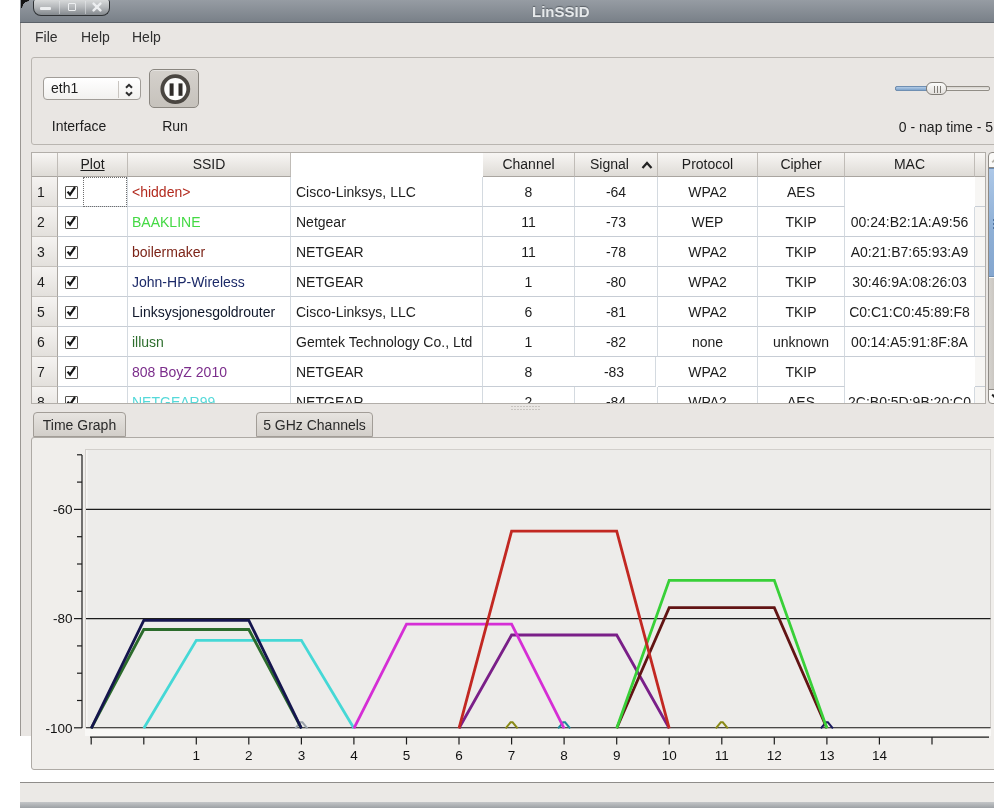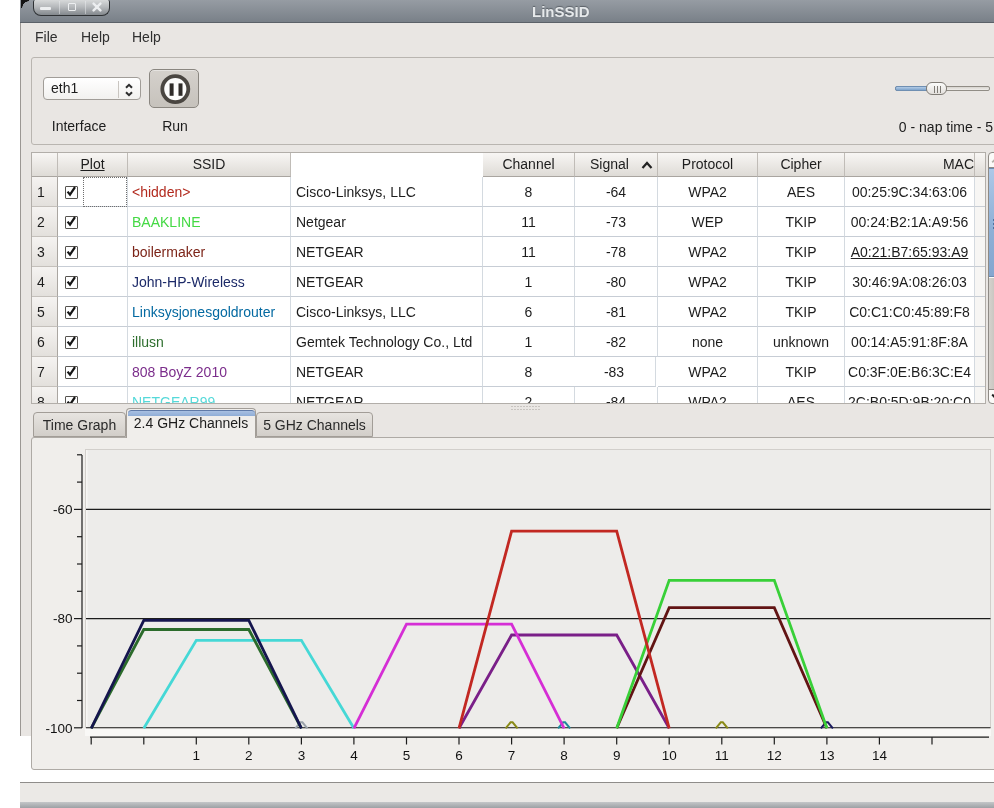--- a/index.html
+++ b/index.html
@@ -160,37 +160,36 @@
 <div class="hcell" style="left:96px;width:163px;">SSID</div>
 <div class="hcell" style="left:451px;width:92px;">Channel</div>
 <div class="hcell" style="left:543px;width:83px;">
         <span style="position:absolute;left:15px;top:0;">Signal</span>
         <svg width="12" height="9" viewBox="0 0 12 9" style="position:absolute;left:66px;top:8px;">
           <path d="M1.5 7 L6 2 L10.5 7" stroke="#222" stroke-width="2.2" fill="none"></path>
         </svg>
       </div>
 <div class="hcell" style="left:626px;width:100px;">Protocol</div>
 <div class="hcell" style="left:726px;width:87px;">Cipher</div>
-<div class="hcell" style="left:813px;width:130px;text-align:right;">MAC</div>
+<div class="hcell" style="left:813px;width:130px;">MAC</div>
 <div class="hcell" style="left:943px;width:10px;border-right:none;"></div>
 <div class="numcell" style="left:0;top:24px;height:30px;line-height:30px;">1</div>
 <div class="cell" style="left:26px;top:24px;width:70px;"></div>
 <div class="cbx" style="left:33px;top:33px;">
         <svg width="12" height="13" viewBox="0 0 12 13" style="position:absolute;left:-1px;top:-3px;">
           <path d="M2.6 7.6 L5 10.6 L10 3.2" stroke="#151515" stroke-width="2.3" fill="none"></path>
         </svg>
       </div>
 <div style="position:absolute;left:51px;top:24px;width:44px;height:30px;border:1px dotted #6e6e6e;"></div>
 <div class="cell" style="left:96px;top:24px;width:163px;padding-left:4px;color:#b22a1e;">&lt;hidden&gt;</div>
 <div class="cell" style="left:259px;top:24px;width:192px;padding-left:5px;">Cisco-Linksys, LLC</div>
 <div class="cell ctr" style="left:451px;top:24px;width:92px;">8</div>
 <div class="cell ctr" style="left:543px;top:24px;width:83px;">-64</div>
 <div class="cell ctr" style="left:626px;top:24px;width:100px;">WPA2</div>
 <div class="cell ctr" style="left:726px;top:24px;width:87px;">AES</div>
-<div class="cell ctr" style="left:813px;top:24px;width:130px;">00:25:9C:34:63:06</div>
 <div class="cell" style="left:943px;top:24px;width:10px;border-right:none;background:#f7f6f4;"></div>
 <div class="numcell" style="left:0;top:54px;height:30px;line-height:30px;">2</div>
 <div class="cell" style="left:26px;top:54px;width:70px;"></div>
 <div class="cbx" style="left:33px;top:63px;">
         <svg width="12" height="13" viewBox="0 0 12 13" style="position:absolute;left:-1px;top:-3px;">
           <path d="M2.6 7.6 L5 10.6 L10 3.2" stroke="#151515" stroke-width="2.3" fill="none"></path>
         </svg>
       </div>
 <div class="cell" style="left:96px;top:54px;width:163px;padding-left:4px;color:#44d944;">BAAKLINE</div>
 <div class="cell" style="left:259px;top:54px;width:192px;padding-left:5px;">Netgear</div>
@@ -206,21 +205,21 @@
         <svg width="12" height="13" viewBox="0 0 12 13" style="position:absolute;left:-1px;top:-3px;">
           <path d="M2.6 7.6 L5 10.6 L10 3.2" stroke="#151515" stroke-width="2.3" fill="none"></path>
         </svg>
       </div>
 <div class="cell" style="left:96px;top:84px;width:163px;padding-left:4px;color:#7c2418;">boilermaker</div>
 <div class="cell" style="left:259px;top:84px;width:192px;padding-left:5px;">NETGEAR</div>
 <div class="cell ctr" style="left:451px;top:84px;width:92px;">11</div>
 <div class="cell ctr" style="left:543px;top:84px;width:83px;">-78</div>
 <div class="cell ctr" style="left:626px;top:84px;width:100px;">WPA2</div>
 <div class="cell ctr" style="left:726px;top:84px;width:87px;">TKIP</div>
-<div class="cell ctr" style="left:813px;top:84px;width:130px;text-decoration:underline;">A0:21:B7:65:93:A9</div>
+<div class="cell ctr" style="left:813px;top:84px;width:130px;">A0:21:B7:65:93:A9</div>
 <div class="cell" style="left:943px;top:84px;width:10px;border-right:none;background:#f7f6f4;"></div>
 <div class="numcell" style="left:0;top:114px;height:30px;line-height:30px;">4</div>
 <div class="cell" style="left:26px;top:114px;width:70px;"></div>
 <div class="cbx" style="left:33px;top:123px;">
         <svg width="12" height="13" viewBox="0 0 12 13" style="position:absolute;left:-1px;top:-3px;">
           <path d="M2.6 7.6 L5 10.6 L10 3.2" stroke="#151515" stroke-width="2.3" fill="none"></path>
         </svg>
       </div>
 <div class="cell" style="left:96px;top:114px;width:163px;padding-left:4px;color:#1c2a68;">John-HP-Wireless</div>
 <div class="cell" style="left:259px;top:114px;width:192px;padding-left:5px;">NETGEAR</div>
@@ -230,21 +229,21 @@
 <div class="cell ctr" style="left:726px;top:114px;width:87px;">TKIP</div>
 <div class="cell ctr" style="left:813px;top:114px;width:130px;">30:46:9A:08:26:03</div>
 <div class="cell" style="left:943px;top:114px;width:10px;border-right:none;background:#f7f6f4;"></div>
 <div class="numcell" style="left:0;top:144px;height:30px;line-height:30px;">5</div>
 <div class="cell" style="left:26px;top:144px;width:70px;"></div>
 <div class="cbx" style="left:33px;top:153px;">
         <svg width="12" height="13" viewBox="0 0 12 13" style="position:absolute;left:-1px;top:-3px;">
           <path d="M2.6 7.6 L5 10.6 L10 3.2" stroke="#151515" stroke-width="2.3" fill="none"></path>
         </svg>
       </div>
-<div class="cell" style="left:96px;top:144px;width:163px;padding-left:4px;color:#0369a1;">Linksysjonesgoldrouter</div>
+<div class="cell" style="left:96px;top:144px;width:163px;padding-left:4px;color:#0f172a;">Linksysjonesgoldrouter</div>
 <div class="cell" style="left:259px;top:144px;width:192px;padding-left:5px;">Cisco-Linksys, LLC</div>
 <div class="cell ctr" style="left:451px;top:144px;width:92px;">6</div>
 <div class="cell ctr" style="left:543px;top:144px;width:83px;">-81</div>
 <div class="cell ctr" style="left:626px;top:144px;width:100px;">WPA2</div>
 <div class="cell ctr" style="left:726px;top:144px;width:87px;">TKIP</div>
 <div class="cell ctr" style="left:813px;top:144px;width:130px;">C0:C1:C0:45:89:F8</div>
 <div class="cell" style="left:943px;top:144px;width:10px;border-right:none;background:#f7f6f4;"></div>
 <div class="numcell" style="left:0;top:174px;height:30px;line-height:30px;">6</div>
 <div class="cell" style="left:26px;top:174px;width:70px;"></div>
 <div class="cbx" style="left:33px;top:183px;">
@@ -266,21 +265,20 @@
         <svg width="12" height="13" viewBox="0 0 12 13" style="position:absolute;left:-1px;top:-3px;">
           <path d="M2.6 7.6 L5 10.6 L10 3.2" stroke="#151515" stroke-width="2.3" fill="none"></path>
         </svg>
       </div>
 <div class="cell" style="left:96px;top:204px;width:163px;padding-left:4px;color:#7b2d8b;">808 BoyZ 2010</div>
 <div class="cell" style="left:259px;top:204px;width:192px;padding-left:5px;">NETGEAR</div>
 <div class="cell ctr" style="left:451px;top:204px;width:92px;">8</div>
 <div class="cell ctr" style="left:541px;top:204px;width:83px;">-83</div>
 <div class="cell ctr" style="left:626px;top:204px;width:100px;">WPA2</div>
 <div class="cell ctr" style="left:726px;top:204px;width:87px;">TKIP</div>
-<div class="cell ctr" style="left:813px;top:204px;width:130px;">C0:3F:0E:B6:3C:E4</div>
 <div class="cell" style="left:943px;top:204px;width:10px;border-right:none;background:#f7f6f4;"></div>
 <div class="numcell" style="left:0;top:234px;height:30px;line-height:30px;">8</div>
 <div class="cell" style="left:26px;top:234px;width:70px;"></div>
 <div class="cbx" style="left:33px;top:243px;">
         <svg width="12" height="13" viewBox="0 0 12 13" style="position:absolute;left:-1px;top:-3px;">
           <path d="M2.6 7.6 L5 10.6 L10 3.2" stroke="#151515" stroke-width="2.3" fill="none"></path>
         </svg>
       </div>
 <div class="cell" style="left:96px;top:234px;width:163px;padding-left:4px;color:#55d9d9;">NETGEAR99</div>
 <div class="cell" style="left:259px;top:234px;width:192px;padding-left:5px;">NETGEAR</div>
@@ -306,21 +304,20 @@
 <div style="position:absolute;left:0;top:235.5px;width:14px;height:1px;background:#8f8b86;"></div>
 <svg style="position:absolute;left:2px;top:240px;" width="10" height="7" viewBox="0 0 10 7">
         <path d="M1.2 1.6 L5 5.4 L8.8 1.6" stroke="#1f1f1f" stroke-width="2.1" fill="none"></path>
       </svg>
 </div>
 
   <div style="position:absolute;left:489px;top:403.5px;width:31px;height:6px;background-image:radial-gradient(circle, #a6a29c 0.9px, rgba(0,0,0,0) 1px);background-size:3px 3px;background-position:0.5px 1px;"></div>
 
   <div class="tab" style="left:12px;width:93px;">Time Graph</div>
   <div class="tab" style="left:235px;width:117px;">5 GHz Channels</div>
-  <div id="tab2"><div id="tab2accent"></div>2.4 GHz Channels</div>
   <div id="panel"></div>
 
   <svg id="plot" class="abs" style="left:10px;top:437px;z-index:4;" width="972" height="333" viewBox="0 0 972 333">
 <rect x="54.5" y="12.5" width="905" height="278" fill="#edecea" stroke="#d2cfcb" stroke-width="1"></rect>
 <rect x="54" y="291.5" width="906" height="7.5" fill="#f9f8f6" stroke="none"></rect>
 <rect x="55" y="13" width="1.5" height="277" fill="#f7f6f4" stroke="none"></rect>
 <line x1="55" y1="72.4" x2="959.5" y2="72.4" stroke="#1c1c1c" stroke-width="1.1"></line>
 <line x1="55" y1="181.6" x2="959.5" y2="181.6" stroke="#1c1c1c" stroke-width="1.1"></line>
 <line x1="55" y1="290.8" x2="959.5" y2="290.8" stroke="#1c1c1c" stroke-width="1.1"></line>
 <line x1="51" y1="17.9" x2="51" y2="291" stroke="#1c1c1c" stroke-width="1.2"></line>

